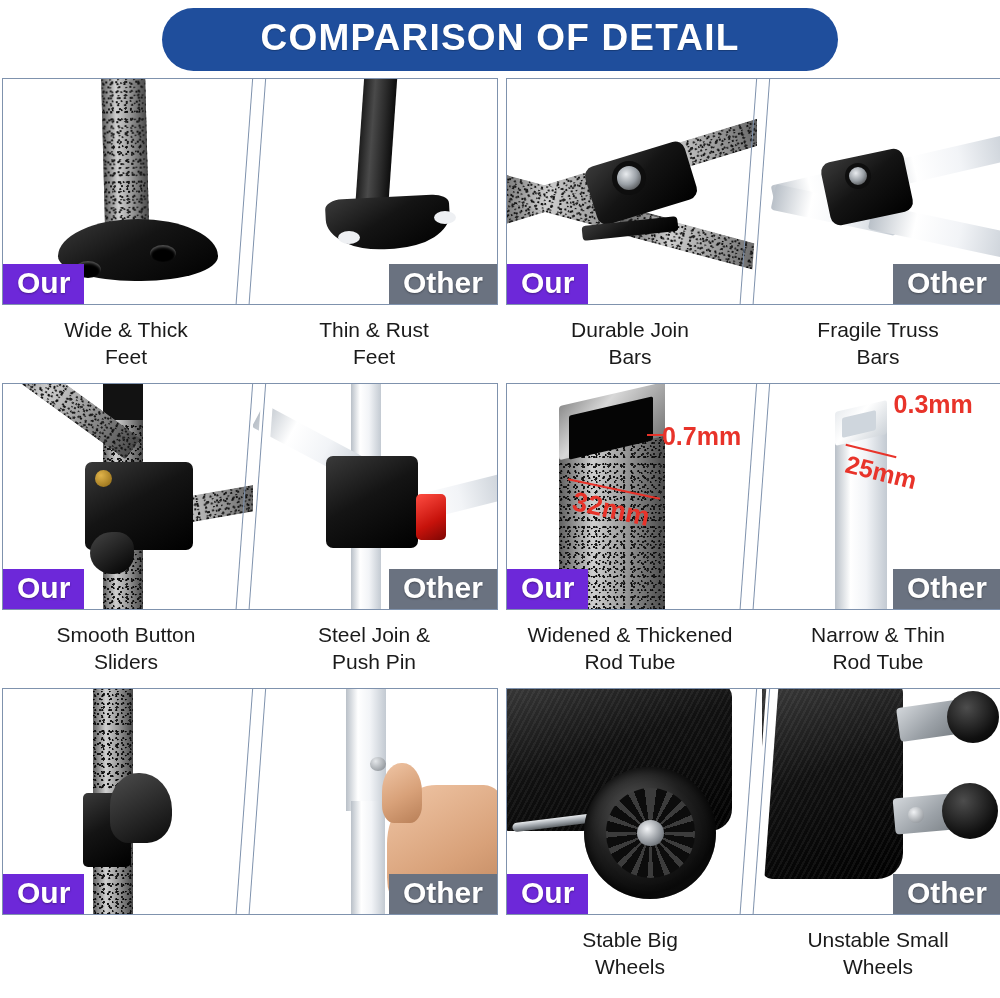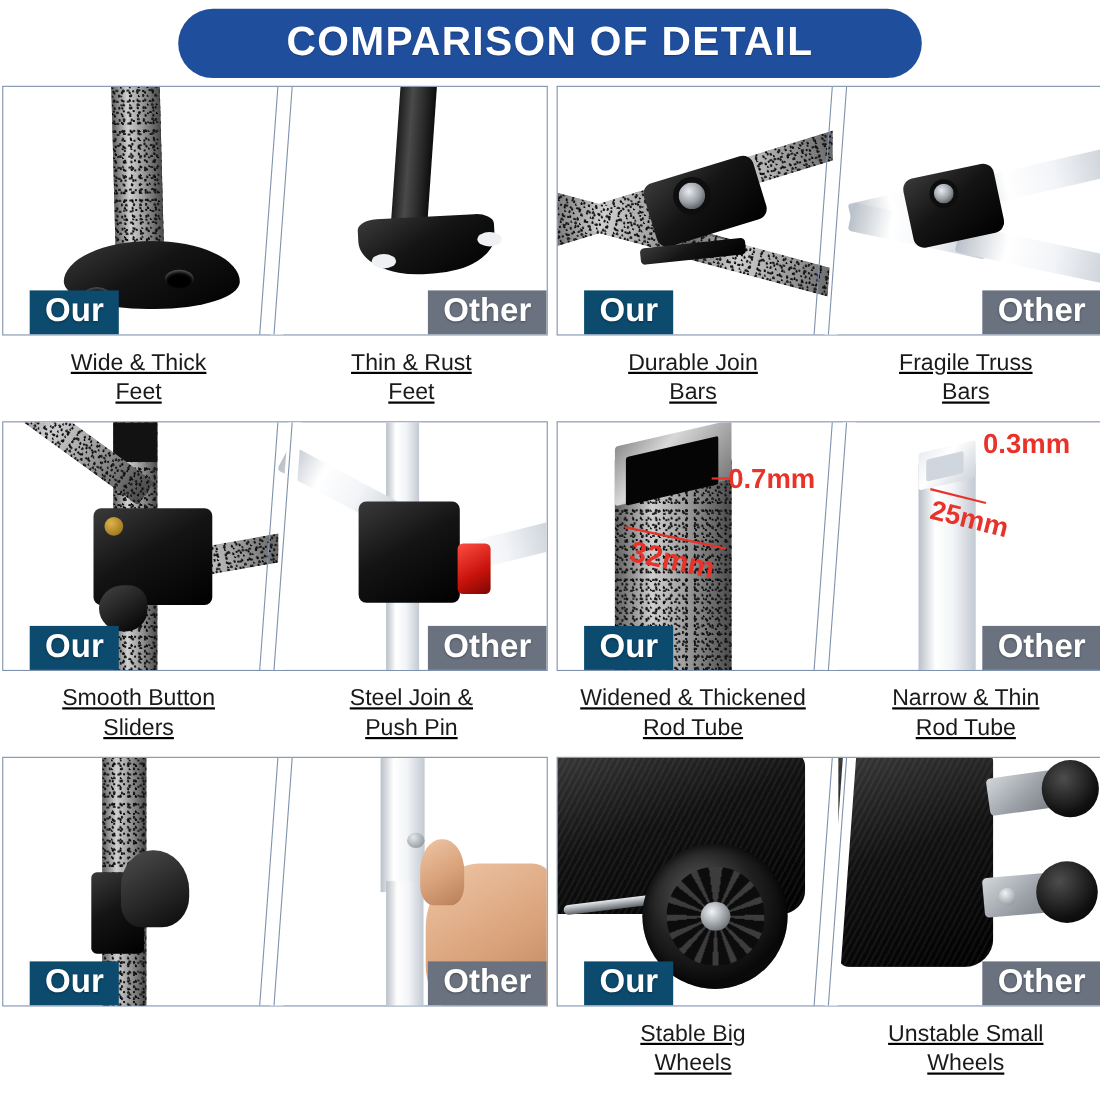--- a/index.html
+++ b/index.html
@@ -67,25 +67,25 @@
     left: 4px; width: 12px; background: #ffffff; transform: skewX(-4.2deg); z-index: -1;
   }
 
   
   .badge {
     position: absolute; bottom: 0; z-index: 8;
     padding: 3px 14px 6px 14px;
     color: #ffffff; font-size: 30px; font-weight: bold; line-height: 1.05;
     text-shadow: 0 1px 2px rgba(0,0,0,.35);
   }
-  .badge-our   { left: 0;  background: #0c4a6e; margin-left: 24px; }
+  .badge-our   { left: 0;  background: #6d28d9; }
   .badge-other { right: 0; background: #6A7280; }
 
   
-  .captions { display: flex; padding-top: 12px; text-decoration: underline; }
+  .captions { display: flex; padding-top: 12px; }
   .caption {
     flex: 1; text-align: center; color: #1a1a1a;
     font-size: 21px; line-height: 1.28;
   }
 
   
   .scene { position: absolute; inset: 0; }
 
   
   .speckle {

